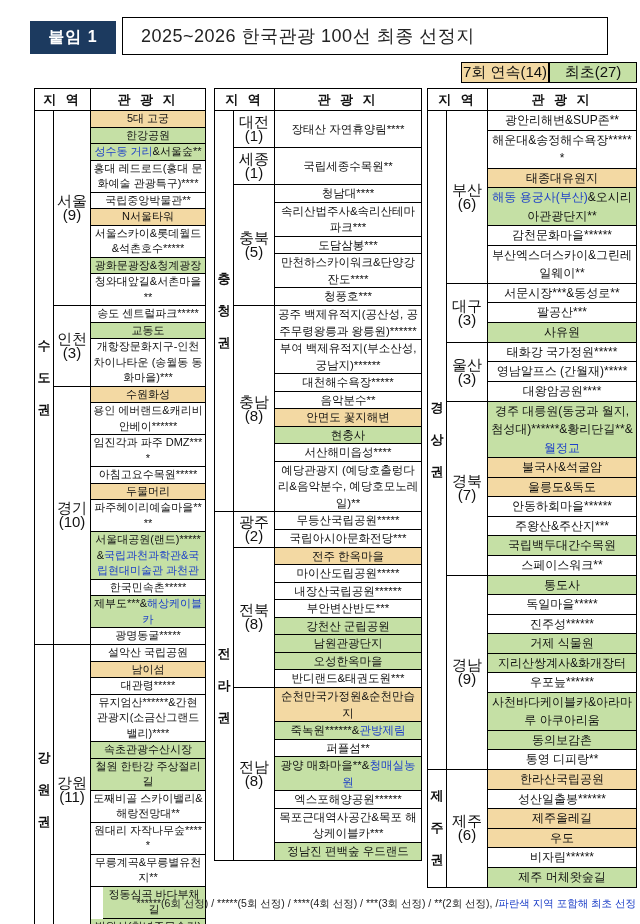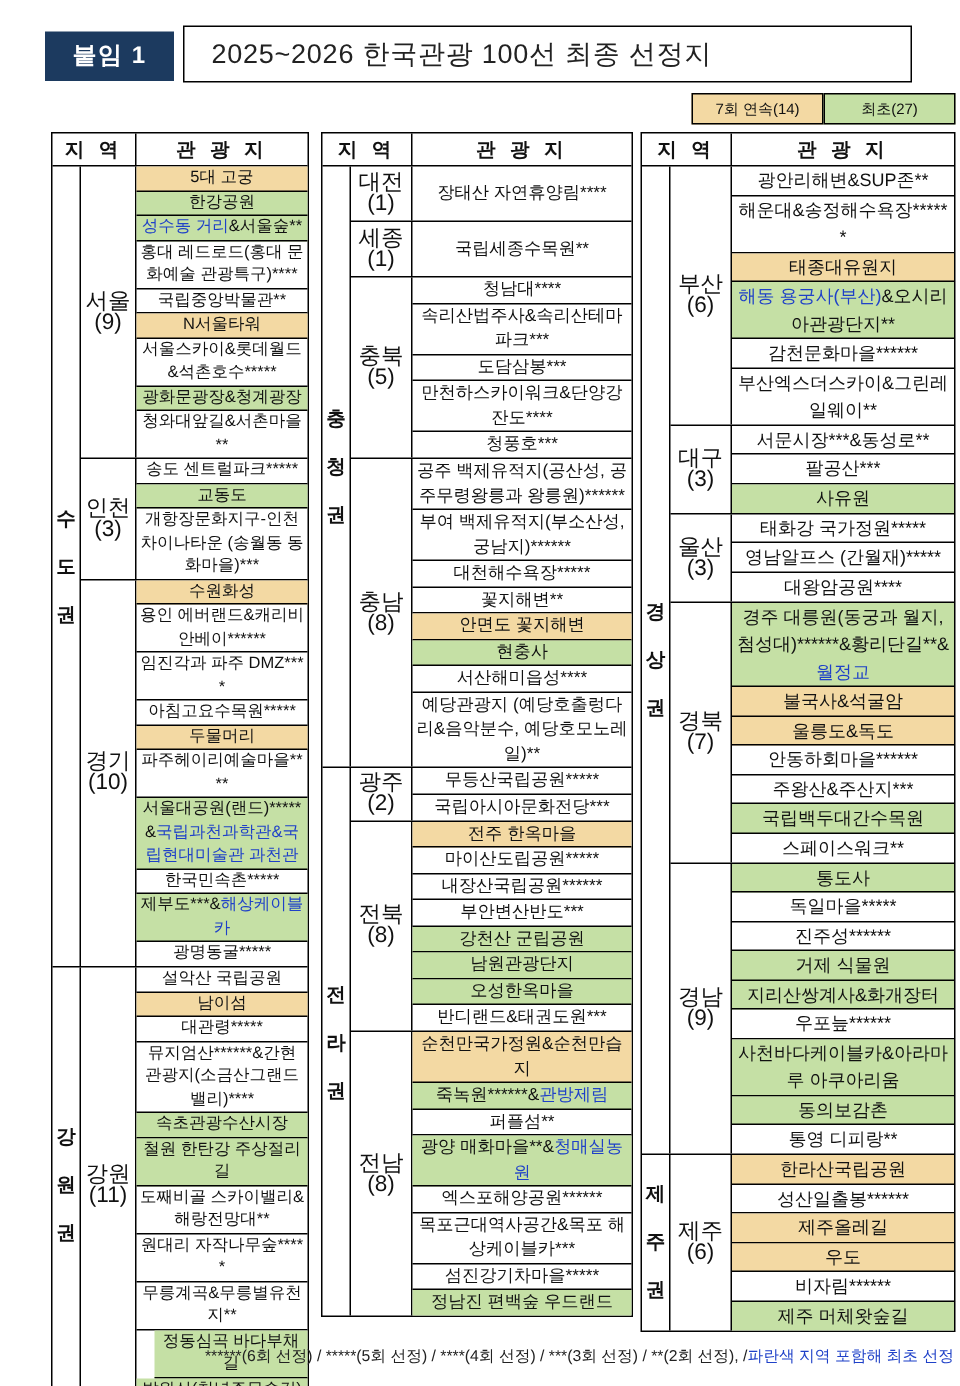--- a/index.html
+++ b/index.html
@@ -25,21 +25,21 @@
     padding-left:18px;box-sizing:border-box;
     font-size:18px;color:#222;letter-spacing:.5px;
   }
   
   .legend{
     position:absolute;top:62px;right:3px;display:flex;
   }
   .legend .chip{
     width:86px;height:19px;border:1px solid #000;
     display:flex;align-items:center;justify-content:center;
-    font-size:10px;color:#111;
+    font-size:15px;color:#111;
   }
   
   .tables{position:absolute;left:0;top:88px;width:640px;}
   .ttable{
     position:absolute;top:0;
     border:1.6px solid #000;background:#fff;
     box-sizing:border-box;
     display:flex;flex-direction:column;
   }
   .ttable.col-0{left:34px;width:172px;}
@@ -330,21 +330,21 @@
                 <div class="item">
                   <span>공주 백제유적지(공산성, 공주무령왕릉과 왕릉원)******</span>
                 </div>
                 <div class="item">
                   <span>부여 백제유적지(부소산성, 궁남지)******</span>
                 </div>
                 <div class="item">
                   <span>대천해수욕장*****</span>
                 </div>
                 <div class="item">
-                  <span>꽃지해변**</span>
+                  <span>음악분수**</span>
                 </div>
                 <div class="item" style="background: rgb(243, 217, 163);">
                   <span>안면도 꽃지해변</span>
                 </div>
                 <div class="item" style="background: rgb(197, 224, 165);">
                   <span>현충사</span>
                 </div>
                 <div class="item">
                   <span>서산해미읍성****</span>
                 </div>
@@ -425,23 +425,20 @@
                 </div>
                 <div class="item" style="background: rgb(197, 224, 165);">
                   <span>광양 매화마을**&amp;<span class="blue-text">청매실농원</span></span>
                 </div>
                 <div class="item">
                   <span>엑스포해양공원******</span>
                 </div>
                 <div class="item">
                   <span>목포근대역사공간&amp;목포 해상케이블카***</span>
                 </div>
-                <div class="item">
-                  <span>섬진강기차마을*****</span>
-                </div>
                 <div class="item" style="background: rgb(197, 224, 165);">
                   <span>정남진 편백숲 우드랜드</span>
                 </div>
               </div>
             </div>
           </div>
         </div>
       </div>
       <div class="ttable col-2">
         <div class="thead">

